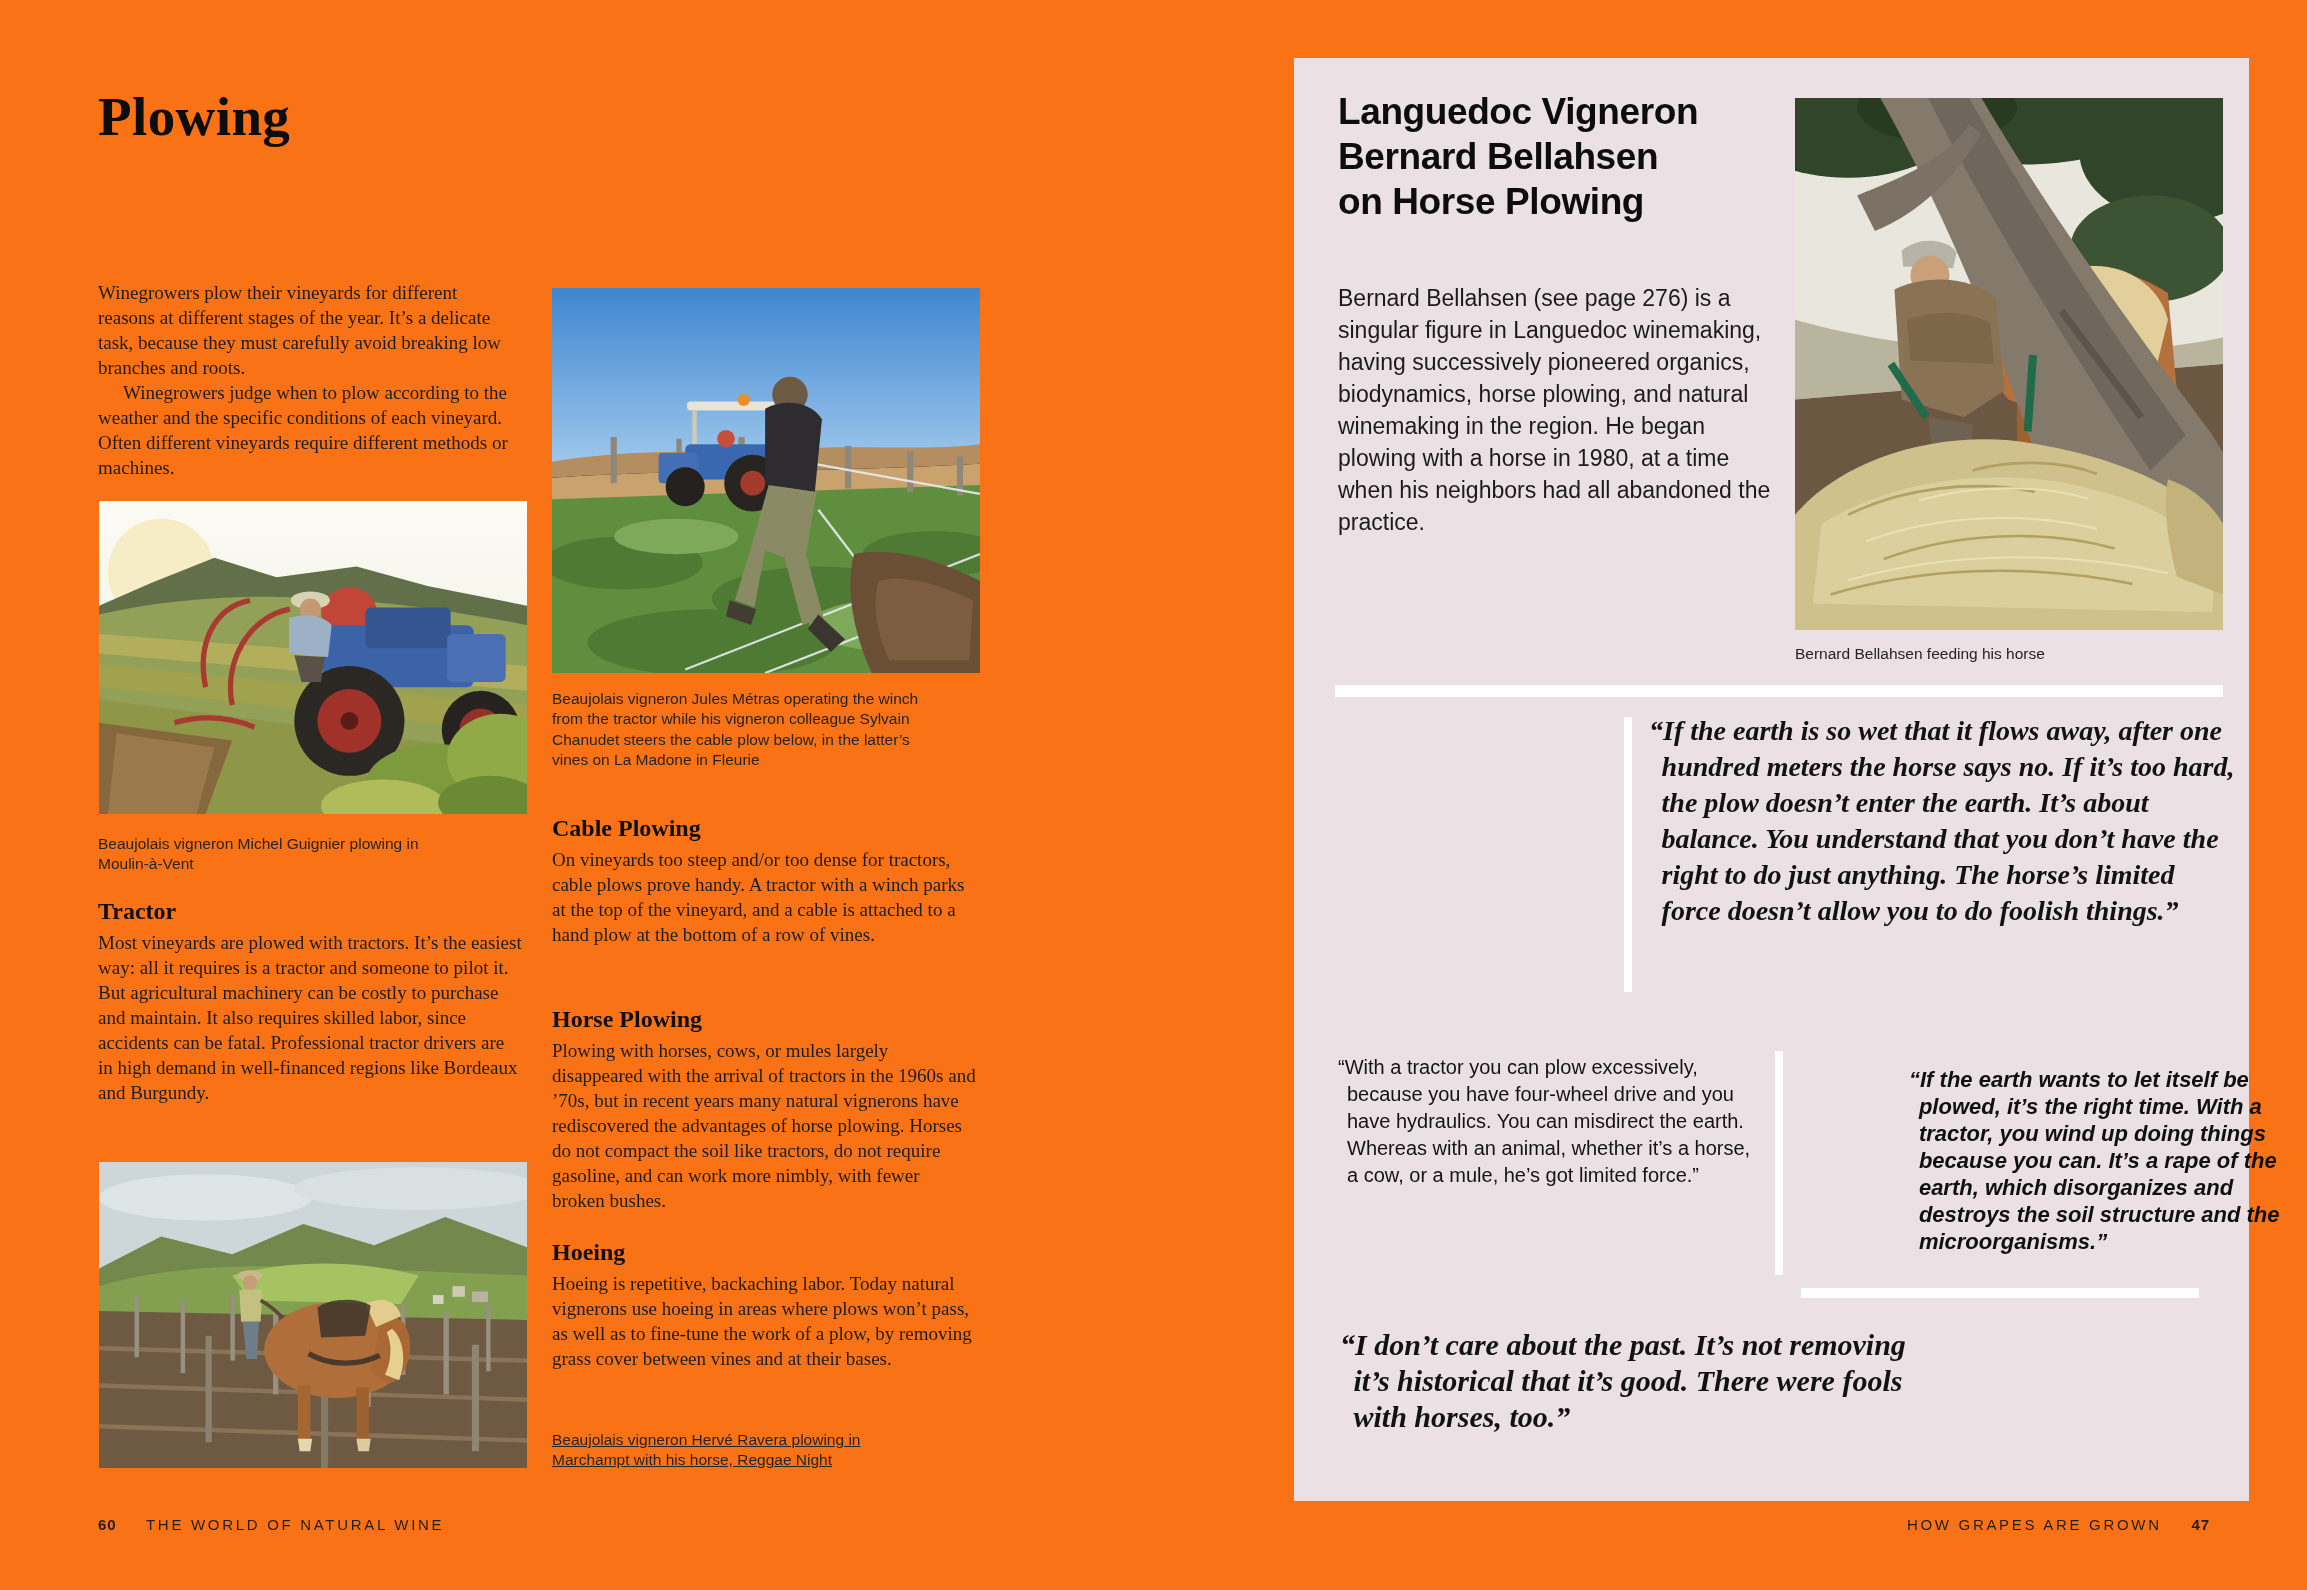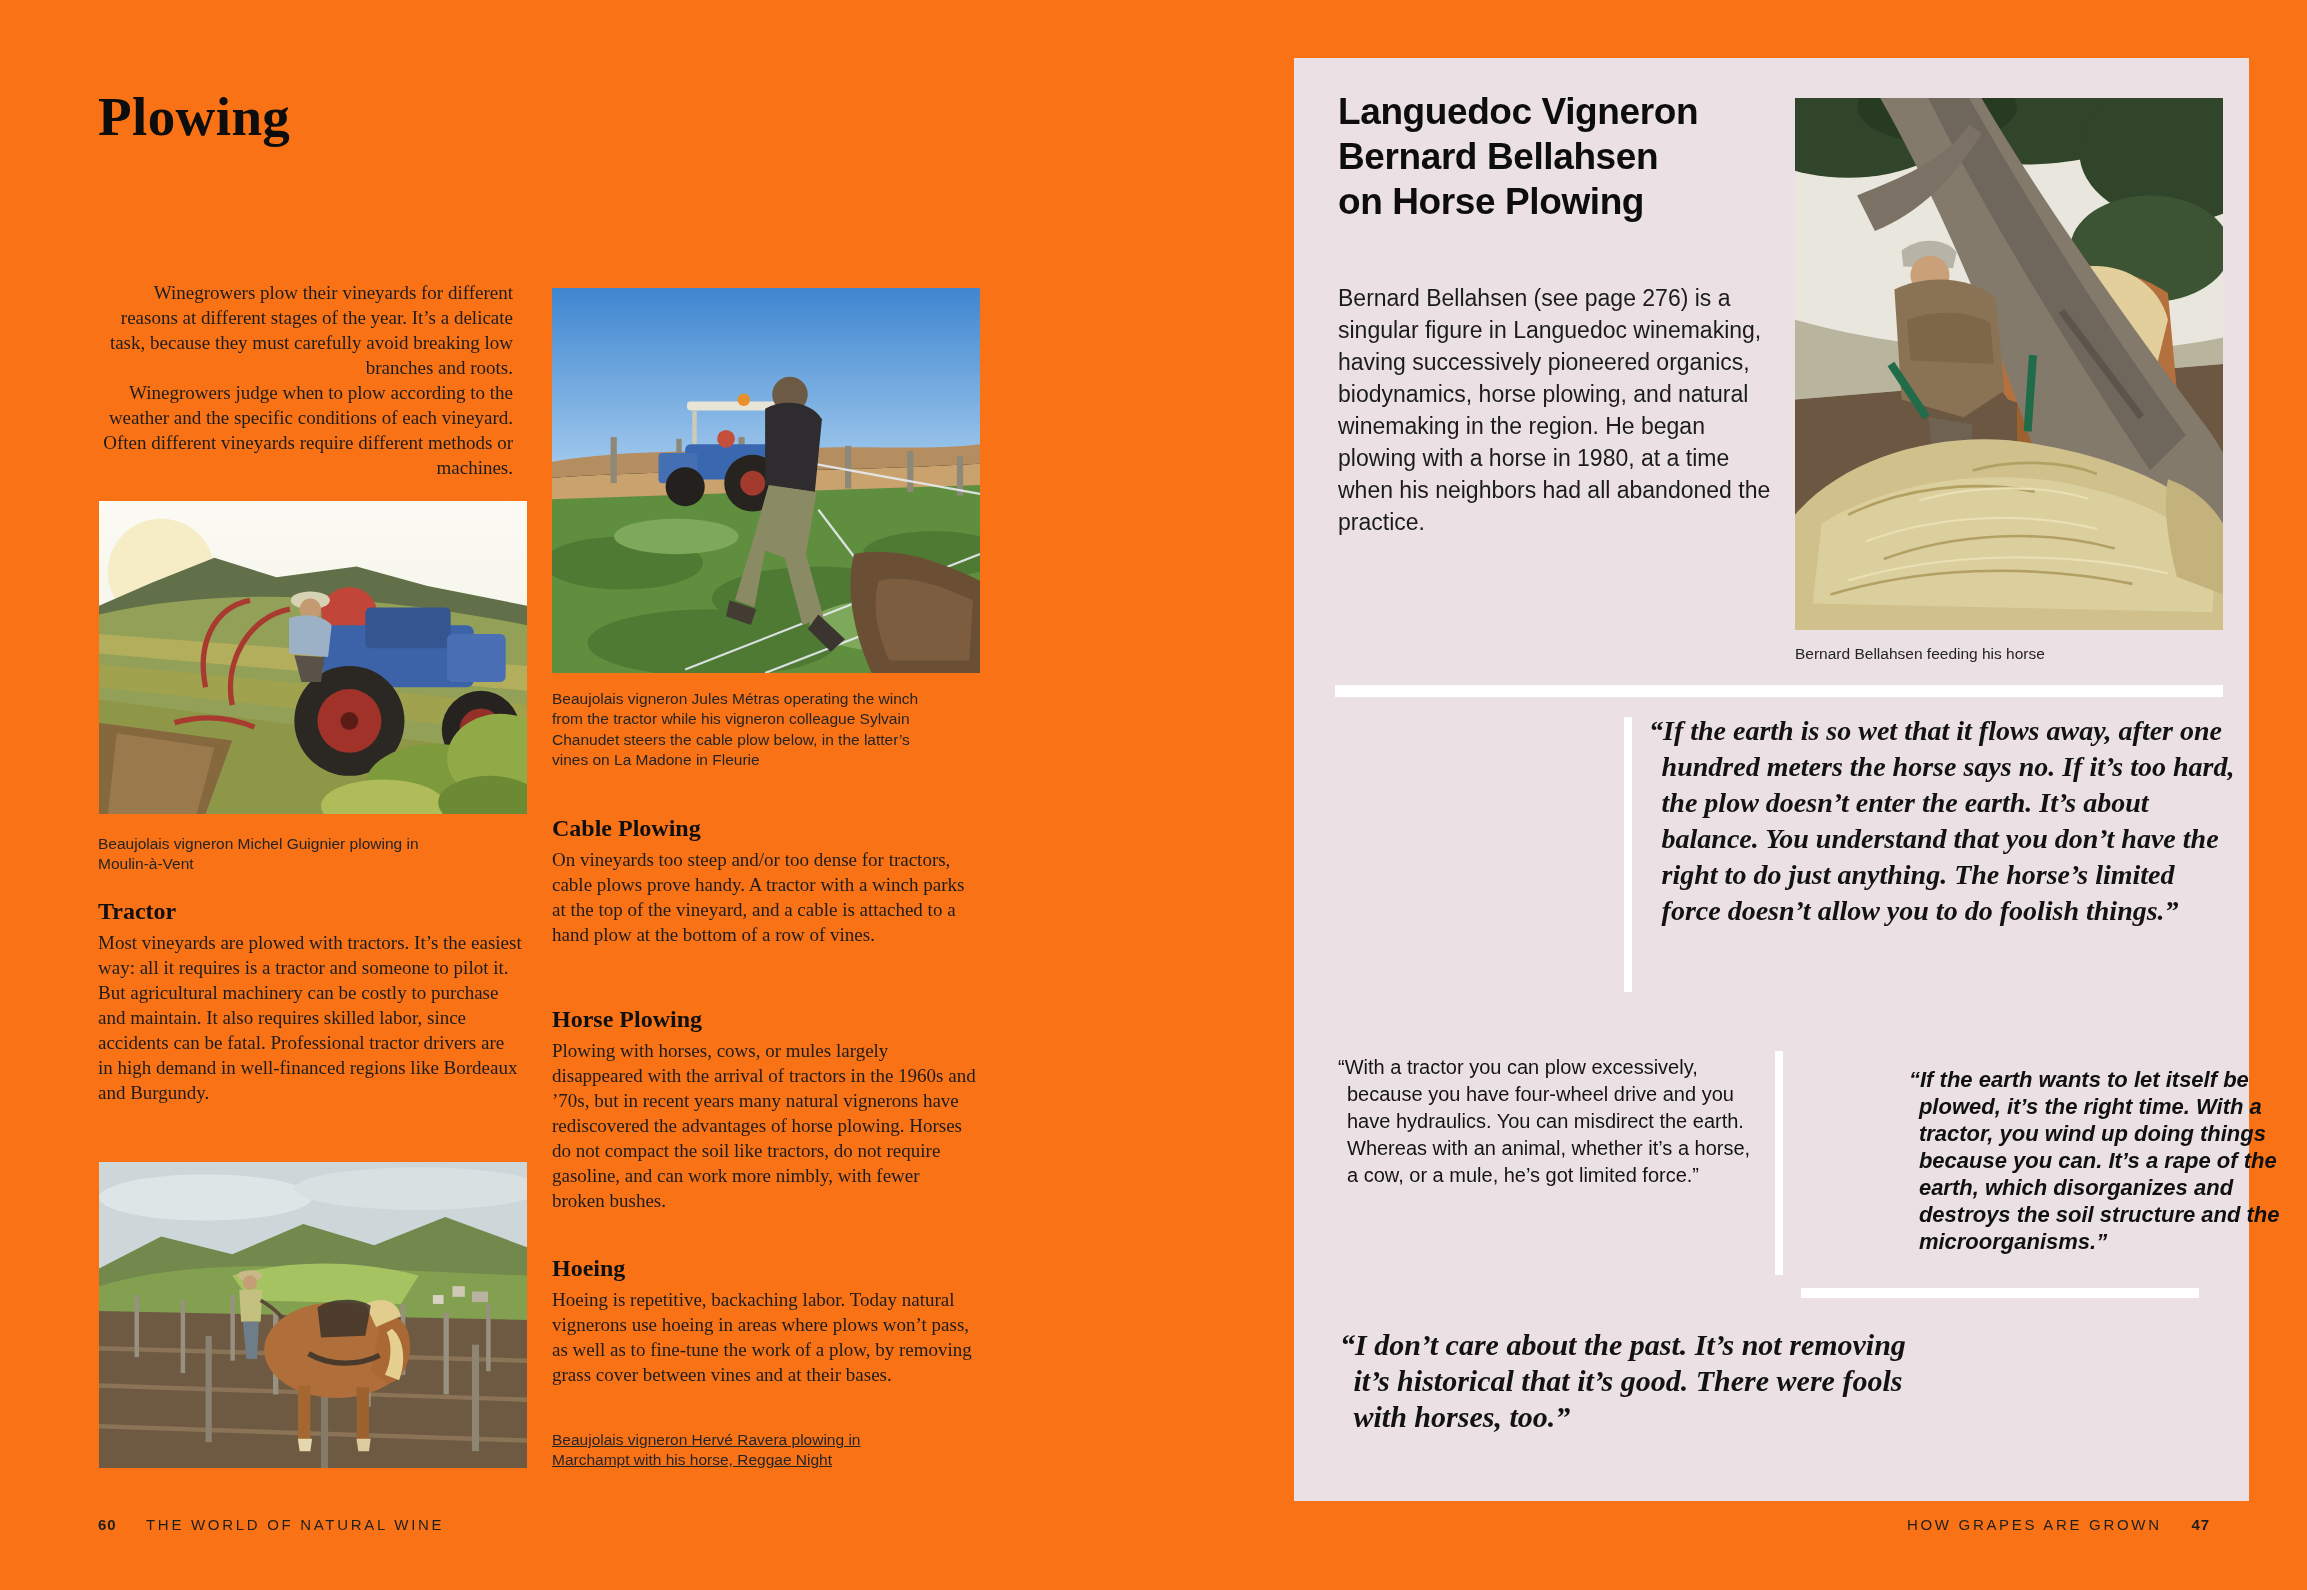--- a/index.html
+++ b/index.html
@@ -33,21 +33,21 @@
   .photo{display:block;}
   .photo svg{display:block;width:100%;height:100%;}
 </style>
 </head>
 <body>
 
 <div id="spread">
 
   <div class="abs page-title" style="left:98px;top:85px;">Plowing</div>
 
-  <div class="abs body-serif" style="left:98px;top:280px;width:415px;text-align:right;">
+  <div class="abs body-serif" style="left:98px;top:280px;width:415px;">
     <p>Winegrowers plow their vineyards for different reasons at different stages of the year. It’s a delicate task, because they must carefully avoid breaking low branches and roots.</p>
     <p class="indent">Winegrowers judge when to plow according to the weather and the specific conditions of each vineyard. Often different vineyards require different methods or machines.</p>
   </div>
 
   <div class="abs photo" style="left:99px;top:501px;width:428px;height:313px;">
     <svg viewBox="0 0 482 353" preserveAspectRatio="none">
       <defs>
         <linearGradient id="p1sky" x1="0" y1="0" x2="0" y2="1">
           <stop offset="0" stop-color="#fbfaf4"></stop>
             <stop offset="1" stop-color="#eef0de"></stop>
@@ -227,21 +227,21 @@
   <div class="abs" style="left:552px;top:815px;width:424px;">
     <h3 class="sec-head">Cable Plowing</h3>
     <div class="body-serif">On vineyards too steep and/or too dense for tractors, cable plows prove handy. A tractor with a winch parks at the top of the vineyard, and a cable is attached to a hand plow at the bottom of a row of vines.</div>
   </div>
 
   <div class="abs" style="left:552px;top:1006px;width:424px;">
     <h3 class="sec-head">Horse Plowing</h3>
     <div class="body-serif">Plowing with horses, cows, or mules largely disappeared with the arrival of tractors in the 1960s and ’70s, but in recent years many natural vignerons have rediscovered the advantages of horse plowing. Horses do not compact the soil like tractors, do not require gasoline, and can work more nimbly, with fewer broken bushes.</div>
   </div>
 
-  <div class="abs" style="left:552px;top:1239px;width:424px;margin-top:16px;">
+  <div class="abs" style="left:552px;top:1239px;width:424px;">
     <h3 class="sec-head">Hoeing</h3>
     <div class="body-serif">Hoeing is repetitive, backaching labor. Today natural vignerons use hoeing in areas where plows won’t pass, as well as to fine-tune the work of a plow, by removing grass cover between vines and at their bases.</div>
   </div>
 
   <div class="abs caption" style="left:552px;top:1430px;width:337px;text-decoration:underline;">Beaujolais vigneron Hervé Ravera plowing in Marchampt with his horse, Reggae Night</div>
 
   <div class="abs footer" style="left:98px;top:1516px;">
     <span class="pnum">60</span>
     <span style="display:inline-block;width:16px;"></span>
     <span>THE WORLD OF NATURAL WINE</span>

